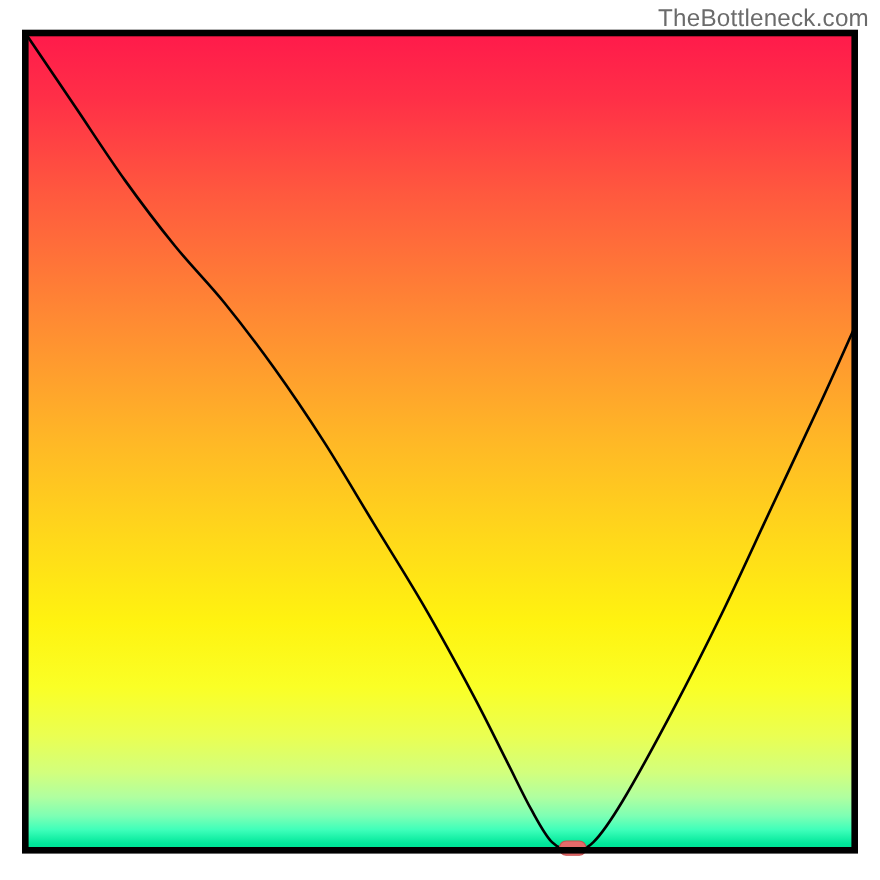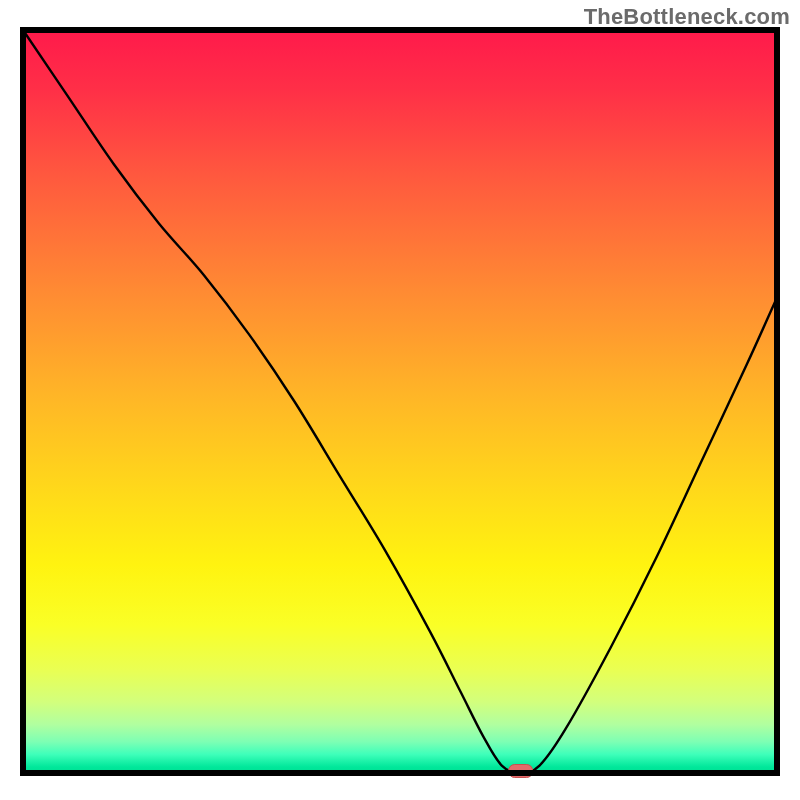--- a/index.html
+++ b/index.html
@@ -14,21 +14,21 @@
     position: relative;
     width: 800px;
     height: 800px;
   }
   .watermark {
     position: absolute;
     top: 4px;
     right: 10px;
     color: #6b6b6b;
     font-size: 22px;
-    font-weight: 700;
+    font-weight: 400;
     letter-spacing: 0.2px;
   }
   svg.plot {
     position: absolute;
     top: 0;
     left: 0;
   }
 </style>
 </head>
 <body>

